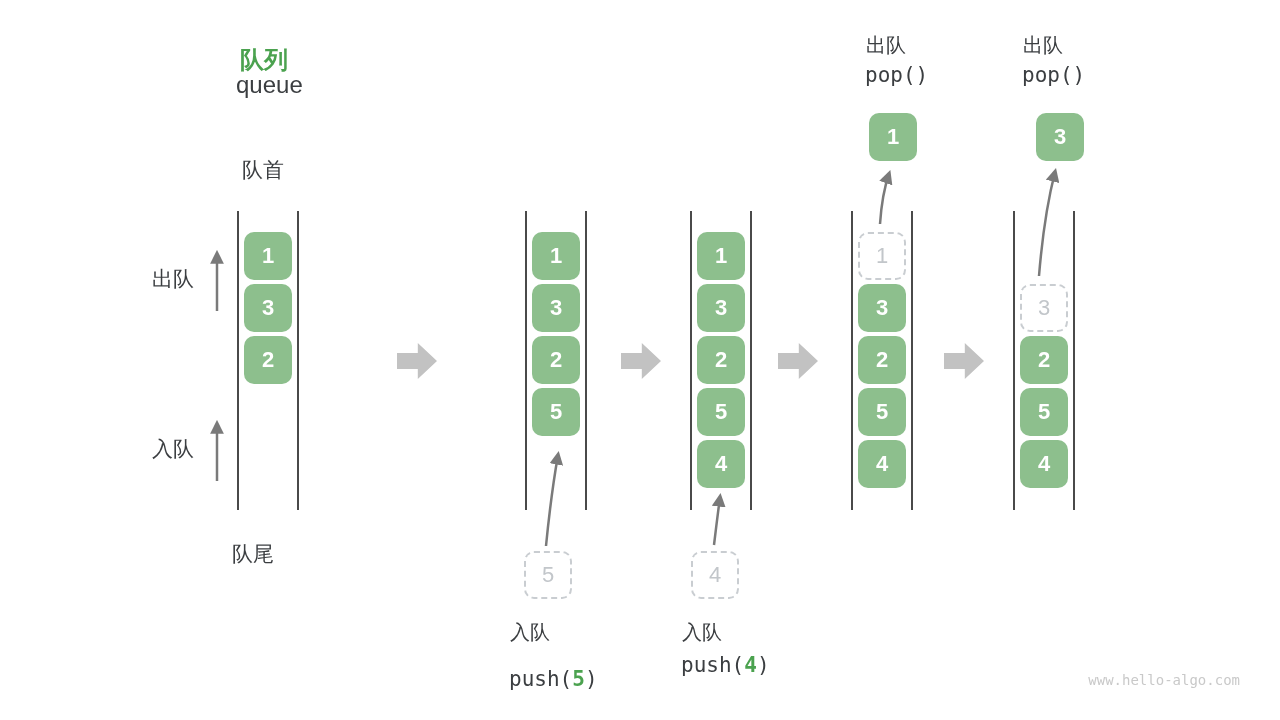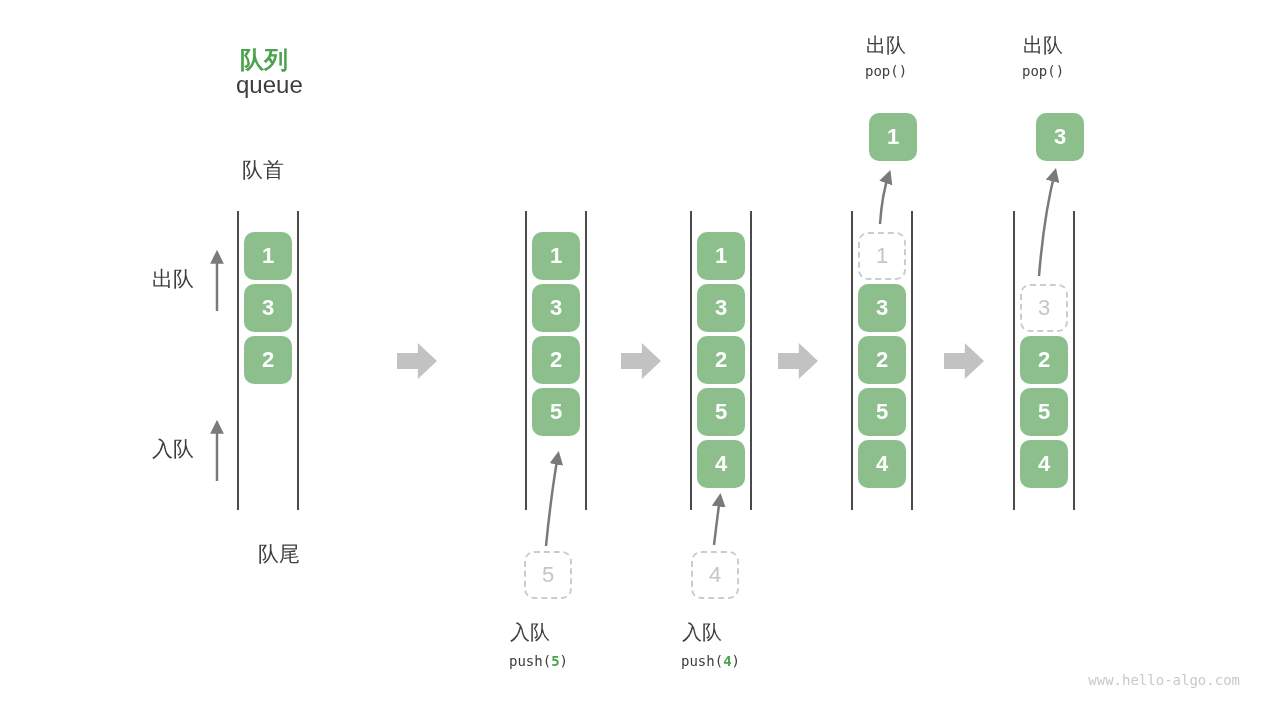--- a/index.html
+++ b/index.html
@@ -17,21 +17,21 @@
   body{
     width:1280px;height:720px;position:relative;background:#ffffff;overflow:hidden;
     font-family:"Liberation Sans","DejaVu Sans",sans-serif;color:var(--text-dark);
   }
   .abs{position:absolute;}
   
   .title-zh{font-size:24px;font-weight:bold;color:var(--accent-green);}
   .title-en{font-size:24px;color:var(--text-dark);}
   .side-label{font-size:21px;font-weight:normal;color:var(--text-dark);}
   .op-zh{font-size:20px;color:var(--text-dark);}
-  .op-call{font-family:"DejaVu Sans Mono","Liberation Mono",monospace;font-size:14px;color:var(--text-dark);}
+  .op-call{font-family:"DejaVu Sans Mono","Liberation Mono",monospace;font-size:21px;color:var(--text-dark);}
   .op-call .arg{color:var(--accent-green);font-weight:bold;}
   
   .column{
     position:absolute;top:211px;width:62px;height:299px;box-sizing:border-box;
     border-left:2px solid var(--wall-gray);border-right:2px solid var(--wall-gray);
   }
   .cell{
     position:absolute;left:50%;width:48px;height:48px;margin-left:-24px;box-sizing:border-box;
     border-radius:10px;background:var(--box-green);color:#fff;
     font-size:22px;font-weight:bold;display:flex;align-items:center;justify-content:center;
@@ -61,41 +61,41 @@
     color:var(--watermark-gray);
   }
 </style>
 </head>
 <body>
 
 <div class="abs title-zh" style="left:240px;top:44px;">队列</div>
 <div class="abs title-en" style="left:236px;top:71px;">queue</div>
 
 <div class="abs side-label" style="left:242px;top:156px;">队首</div>
-<div class="abs side-label" style="left:258px;top:540px;">队尾</div>
+<div class="abs side-label" style="left:232px;top:540px;">队尾</div>
 <div class="abs side-label" style="left:152px;top:265px;">出队</div>
 <div class="abs side-label" style="left:152px;top:435px;">入队</div>
 
 <div class="column" style="left:237px;">
   <div class="cell slot1">1</div>
   <div class="cell slot2">3</div>
   <div class="cell slot3">2</div>
 </div>
 
 <div class="block-arrow" style="left:397px;"></div>
 
 <div class="column" style="left:525px;">
   <div class="cell slot1">1</div>
   <div class="cell slot2">3</div>
   <div class="cell slot3">2</div>
   <div class="cell slot4">5</div>
 </div>
 <div class="floating-cell ghost" style="left:524px;top:551px;">5</div>
 <div class="abs op-zh" style="left:510px;top:619px;">入队</div>
-<div class="abs op-call" style="left:509px;top:653px;text-align:right;"><span>push(</span><span class="arg">5</span><span>)</span></div>
+<div class="abs op-call" style="left:509px;top:667px;text-align:right;"><span>push(</span><span class="arg">5</span><span>)</span></div>
 
 <div class="block-arrow" style="left:621px;"></div>
 
 <div class="column" style="left:690px;">
   <div class="cell slot1">1</div>
   <div class="cell slot2">3</div>
   <div class="cell slot3">2</div>
   <div class="cell slot4">5</div>
   <div class="cell slot5">4</div>
 </div>

